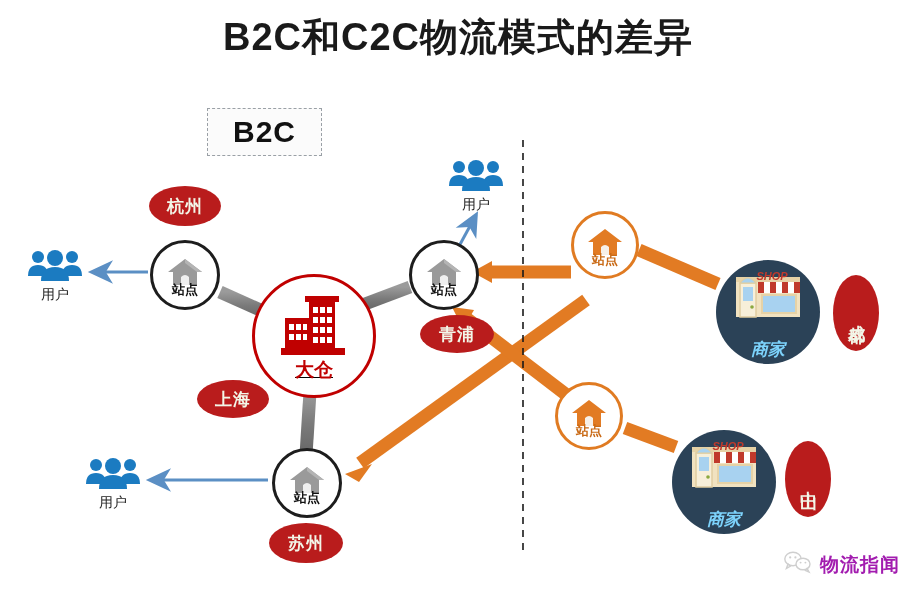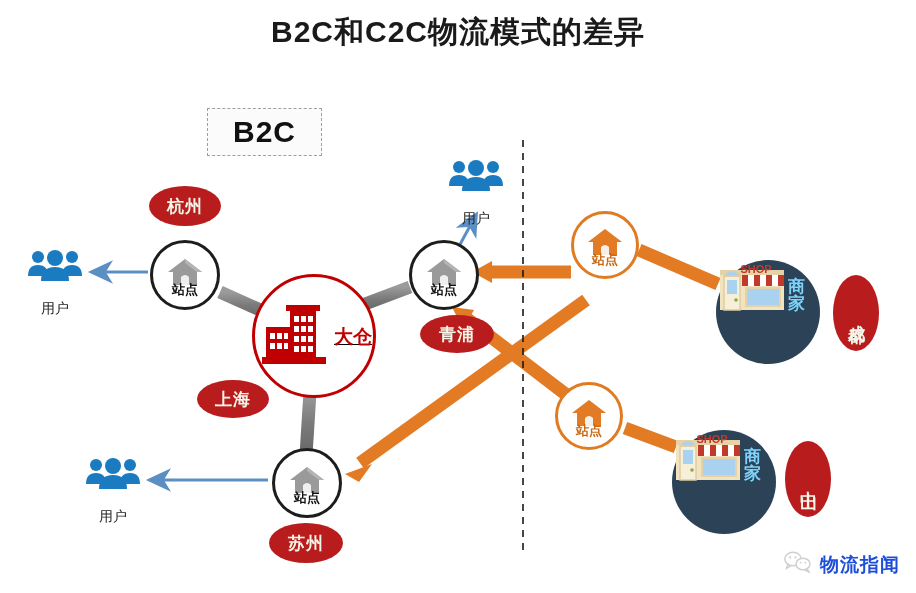--- a/index.html
+++ b/index.html
@@ -9,21 +9,21 @@
     font-family:"Liberation Sans","DejaVu Sans",sans-serif;
     overflow:hidden;
     position:relative;
   }
   #stage{position:absolute;left:0;top:0;width:916px;height:593px;}
 
   
   .title{
     position:absolute;left:0;top:12px;width:916px;
     text-align:center;
-    font-size:30px;font-weight:bold;color:#1a1a1a;
+    font-size:38px;font-weight:bold;color:#1a1a1a;
     letter-spacing:1px;
     white-space:nowrap;
   }
 
   
   .chip{
     position:absolute;
     border:1px dashed #9aa0a6;
     background:#fbfbfb;
     display:flex;align-items:center;justify-content:center;
@@ -57,58 +57,59 @@
     display:flex;flex-direction:column;align-items:center;justify-content:center;
   }
   .node-station-orange .lbl{
     font-size:13px;font-weight:bold;color:#c96a16;margin-top:-3px;line-height:1;
   }
   .node-station-orange svg{display:block;margin-top:4px;}
 
   .node-warehouse{
     background:#ffffff;border:3px solid #c00000;
     width:118px;height:118px;
-    display:flex;flex-direction:row;align-items:center;justify-content:center;text-decoration:underline;
+    display:flex;flex-direction:column;align-items:center;justify-content:center;text-decoration:underline;
   }
   .node-warehouse .lbl{
     font-size:19px;font-weight:bold;color:#c00000;margin-top:0px;line-height:1;
   }
 
   .node-merchant{
     background:#2b4257;
     width:104px;height:104px;
-    display:flex;flex-direction:row;align-items:flex-start;justify-content:center;
+    display:flex;flex-direction:column;align-items:center;justify-content:center;
     box-shadow:0 0 0 0 rgba(0,0,0,0);
+    font-style:italic;
   }
   .node-merchant .lbl{
     font-size:17px;font-weight:bold;color:#7dd3fc;margin-top:18px;line-height:1;
   }
 
   
   .city-oval{
     position:absolute;z-index:3;
     background:#b91c1c;border-radius:50%;
     display:flex;align-items:center;justify-content:center;
     color:#f3f6e8;font-weight:bold;
   }
   .city-oval.horiz{font-size:17px;letter-spacing:1px;}
   .city-oval.vert{
     writing-mode:vertical-rl;text-orientation:upright;
     font-size:17px;letter-spacing:2px;line-height:1.05;
   }
 
   
   .usergroup{position:absolute;z-index:3;display:flex;flex-direction:column;align-items:center;}
-  .usergroup .ulbl{font-size:14px;color:#222;margin-top:15px;line-height:1;}
+  .usergroup .ulbl{font-size:14px;color:#222;margin-top:1px;line-height:1;}
 
   
   .watermark{
     position:absolute;right:16px;bottom:14px;z-index:5;
     display:flex;align-items:center;gap:7px;
-    color:#1d4ed8;font-size:19px;font-weight:bold;letter-spacing:1px;
+    color:#a21caf;font-size:19px;font-weight:bold;letter-spacing:1px;
   }
 </style>
 </head>
 <body>
 
 <div id="stage">
 
   <div class="title">B2C和C2C物流模式的差异</div>
 
   <div class="chip" id="chip-b2c">B2C</div>

